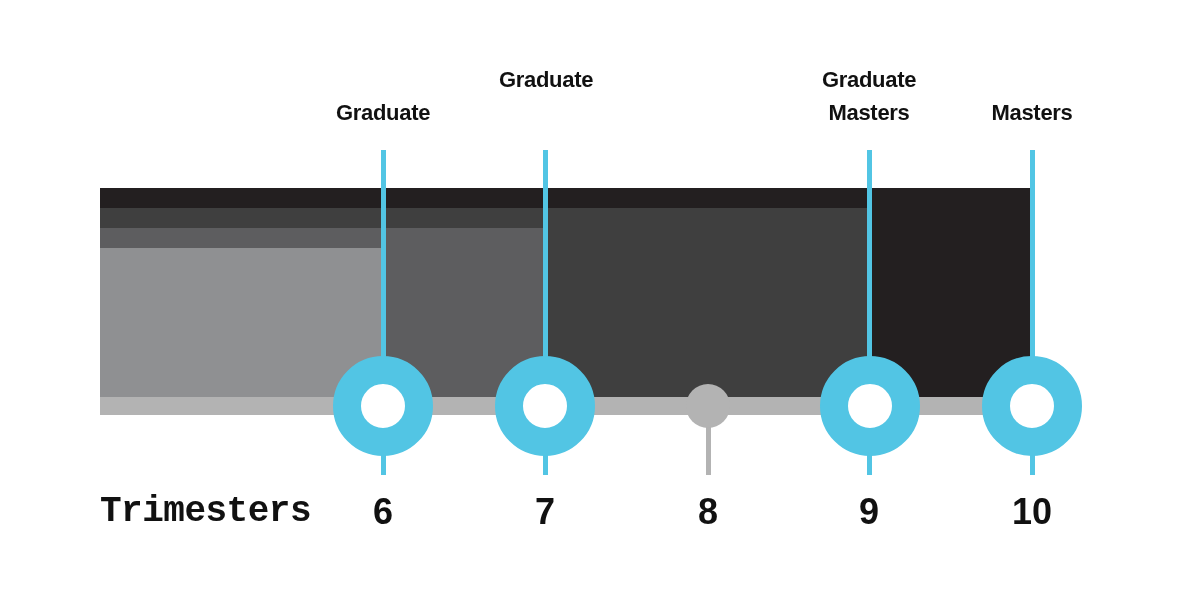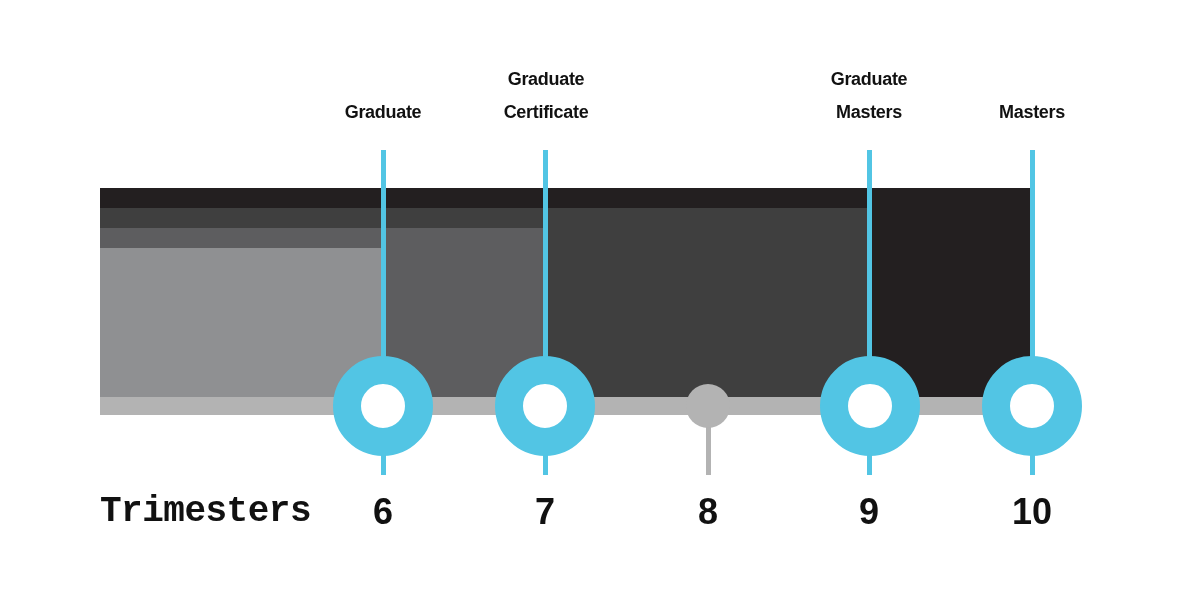--- a/index.html
+++ b/index.html
@@ -1,21 +1,21 @@
 <!DOCTYPE html>
 <html><head>
 <meta charset="utf-8">
 <style>
   html,body{margin:0;padding:0;background:#ffffff;}
   body{width:1188px;height:614px;position:relative;overflow:hidden;font-family:"Liberation Sans",sans-serif;}
   .abs{position:absolute;}
   .band{position:absolute;}
   .vline{position:absolute;width:5px;}
   .ring{position:absolute;border-radius:50%;box-sizing:border-box;}
-  .label{position:absolute;font-weight:bold;color:#111;text-align:center;font-size:18px;line-height:33px;letter-spacing:-0.3px;transform:translateX(-50%);white-space:nowrap;}
+  .label{position:absolute;font-weight:bold;color:#111;text-align:center;font-size:22px;line-height:33px;letter-spacing:-0.3px;transform:translateX(-50%);white-space:nowrap;}
   .num{position:absolute;font-weight:bold;color:#111;font-size:36px;line-height:40px;transform:translateX(-50%);}
   .axis-title{position:absolute;font-weight:bold;color:#111;font-size:36px;line-height:40px;letter-spacing:-0.5px;}
 </style>
 </head>
 <body>
 
 <div class="abs" style="left:0;top:0;width:1188px;height:614px;">
 
   <div class="band" style="left:100px;top:188px;width:932px;height:209px;background:#231f20;"></div>
   <div class="band" style="left:100px;top:208px;width:770px;height:189px;background:#3f3f3f;"></div>
@@ -33,21 +33,20 @@
   <div class="ring" style="left:686px;top:384px;width:44px;height:44px;background:#b3b3b3;"></div>
 
   <div class="ring" style="left:333px;top:356px;width:100px;height:100px;border:28px solid #52c5e4;background:#fff;"></div>
   <div class="ring" style="left:495px;top:356px;width:100px;height:100px;border:28px solid #52c5e4;background:#fff;"></div>
   <div class="ring" style="left:820px;top:356px;width:100px;height:100px;border:28px solid #52c5e4;background:#fff;"></div>
   <div class="ring" style="left:982px;top:356px;width:100px;height:100px;border:28px solid #52c5e4;background:#fff;"></div>
 
   <div class="label" style="left:383px;top:96px;">Graduate</div>
   <div class="label" style="left:546px;top:63px;">
     <div>Graduate</div>
-    <div>Certificate</div>
   </div>
   <div class="label" style="left:869px;top:63px;">
     <div>Graduate</div>
     <div>Masters</div>
   </div>
   <div class="label" style="left:1032px;top:96px;">Masters</div>
 
   <div class="axis-title" style="left:100px;top:492px;font-family:Liberation Mono, monospace;">Trimesters</div>
   <div class="num" style="left:383px;top:492px;">6</div>
   <div class="num" style="left:545px;top:492px;">7</div>

